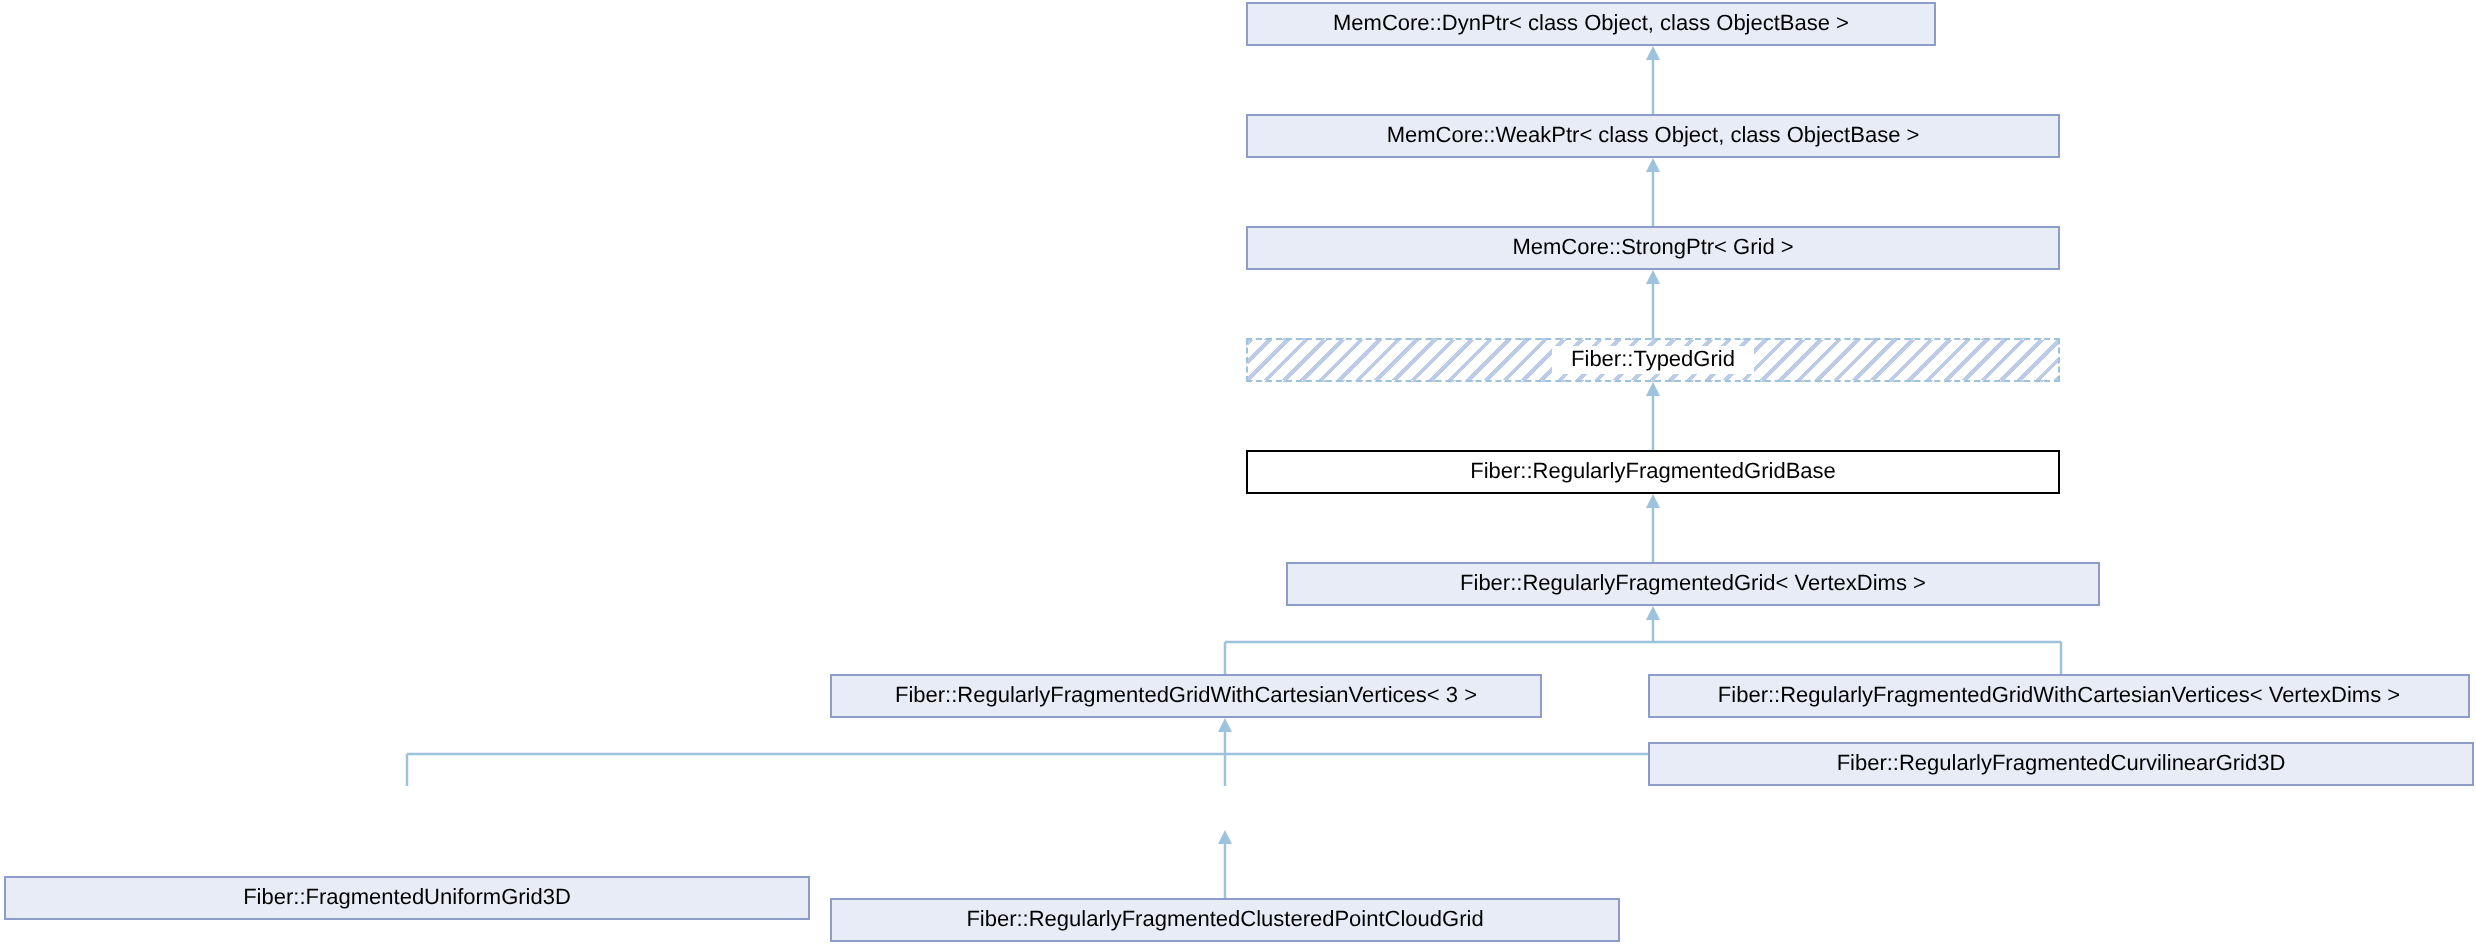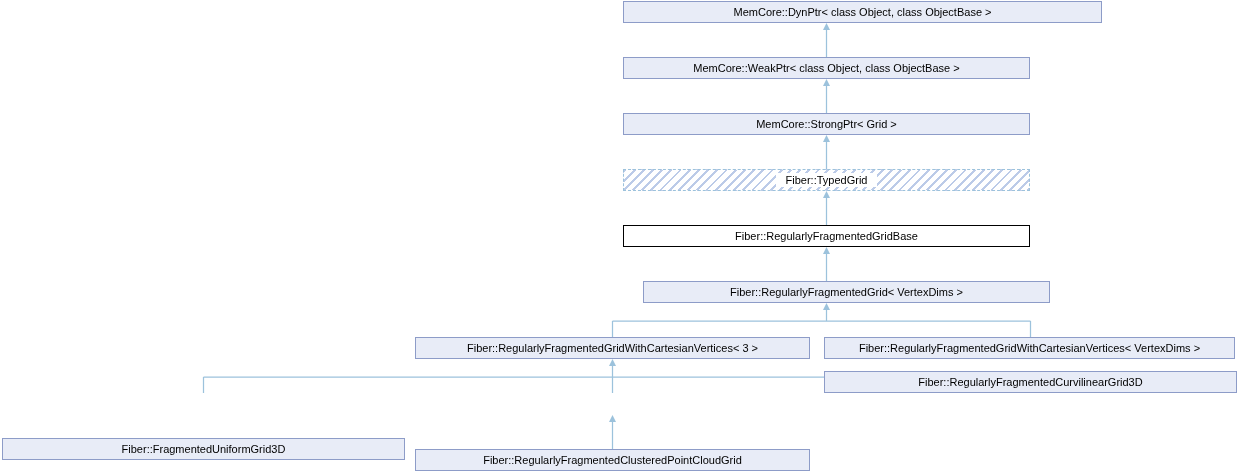--- a/index.html
+++ b/index.html
@@ -60,28 +60,28 @@
       #ffffff 6.5px
     );
     border: 1px dashed var(--edge, #a8c2dc);
     cursor: default;
   }
   .node.virtual .label {
     background: #ffffff;
     padding: 1px 10px;
   }
   
-  .n0  { left: 623px; top: 1px;   width: 479px; }
+  .n0  { left: 623px; top: 1px;   width: 345px; }
   .n1  { left: 623px; top: 57px;  width: 407px; }
   .n2  { left: 623px; top: 113px; width: 407px; }
   .n3  { left: 623px; top: 169px; width: 407px; }
   .n4  { left: 623px; top: 225px; width: 407px; }
   .n5  { left: 643px; top: 281px; width: 407px; }
   
-  .n6  { left: 415px; top: 337px; width: 395px; }
+  .n6  { left: 415px; top: 337px; width: 356px; }
   .n7  { left: 824px; top: 337px; width: 411px; }
   
   .n8  { left: 2px;   top: 393px; width: 403px; margin-top: 45px; }
   .n9  { left: 415px; top: 393px; width: 395px; }
   .n10 { left: 824px; top: 371px; width: 413px; }
   
   .n11 { left: 415px; top: 449px; width: 395px; }
 </style>
 </head>
 <body>

